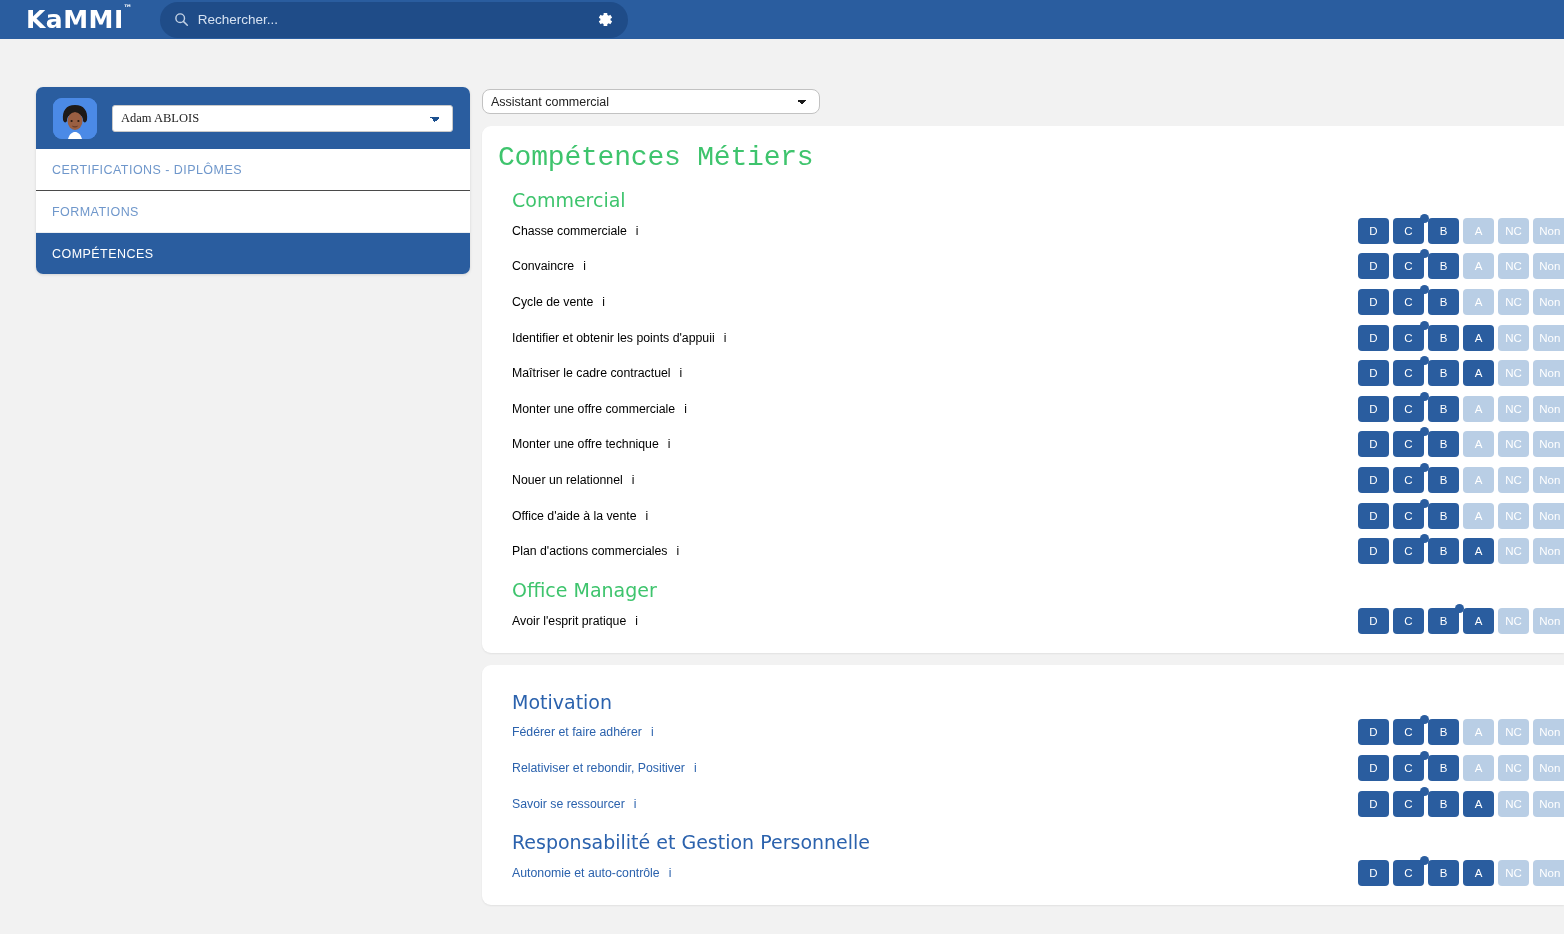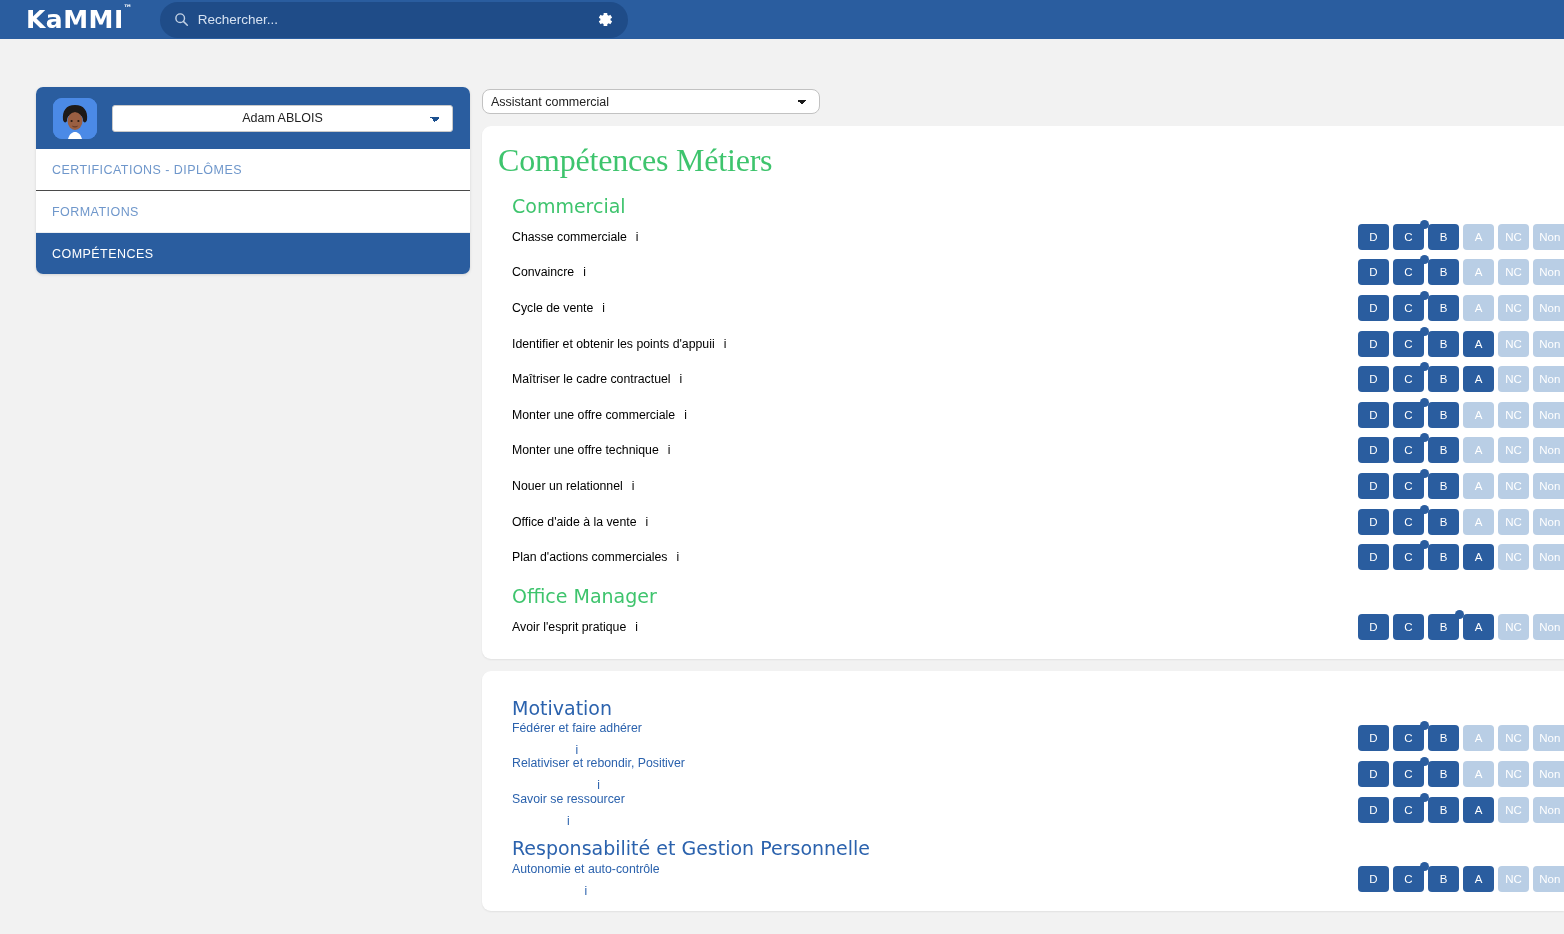--- a/index.html
+++ b/index.html
@@ -98,33 +98,32 @@
   .avatar svg { display: block; }
   .user-select {
     flex: 1;
     height: 27px;
     background: #ffffff;
     border: 1px solid #c9c9c9;
     border-radius: 3px;
     font-size: 12.5px;
     color: #222;
     padding: 0 8px;
-    font-family: Liberation Sans, sans-serif;
+    font-family: Liberation Serif, serif;
     appearance: none;
     -webkit-appearance: none;
     background-image:
       linear-gradient(45deg, transparent 50%, #1b4f8e 50%),
       linear-gradient(135deg, #1b4f8e 50%, transparent 50%);
     background-position:
       calc(100% - 17px) 11px,
       calc(100% - 12px) 11px;
     background-size: 5px 5px, 5px 5px;
     background-repeat: no-repeat;
     cursor: pointer;
-    text-align: center;
   }
   .side-item {
     height: 42px;
     display: flex;
     align-items: center;
     padding-left: 16px;
     font-size: 12.5px;
     letter-spacing: .45px;
     color: #6f97cb;
     background: #ffffff;
@@ -173,24 +172,24 @@
 
   .card {
     background: #ffffff;
     border-radius: 9px 0 0 9px;
     margin: 12px 0 0 12px;
     padding: 16px 0 14px 0;
     box-shadow: 0 1px 2px rgba(0,0,0,.07);
   }
 
   .sec-title {
-    font-size: 32px;
+    font-size: 28px;
     font-weight: 400;
     padding: 0 0 6px 16px;
-    font-family: Liberation Serif, serif;
+    font-family: Liberation Mono, monospace;
     letter-spacing: -0.2px;
   }
   .sec-title.green { color: #3ec46d; }
   .sec-title.blue  { color: #2b62ad; }
 
   .sub-title {
     font-size: 19px;
     font-weight: 400;
     padding: 10px 0 2px 30px;
     font-family: "DejaVu Sans", sans-serif;
@@ -205,21 +204,21 @@
     padding-left: 30px;
   }
   .row-label {
     font-size: 12.3px;
     white-space: nowrap;
     display: flex;
     align-items: center;
     gap: 9px;
   }
   .row-label.green { color: #000000; }
-  .row-label.blue  { color: #2b62ad; flex-direction: column; }
+  .row-label.blue  { color: #2b62ad; }
   .info-icon {
     font-size: 12px;
     font-style: normal;
     cursor: pointer;
     line-height: 1;
   }
 
   .scale {
     position: absolute;
     left: 876px;

